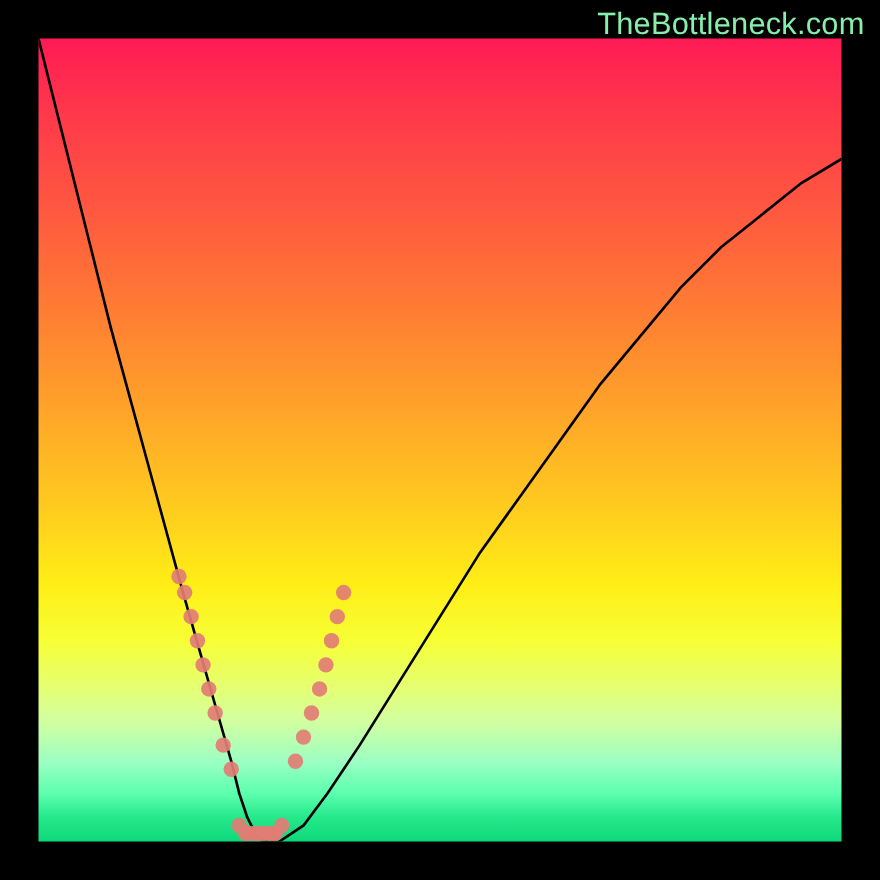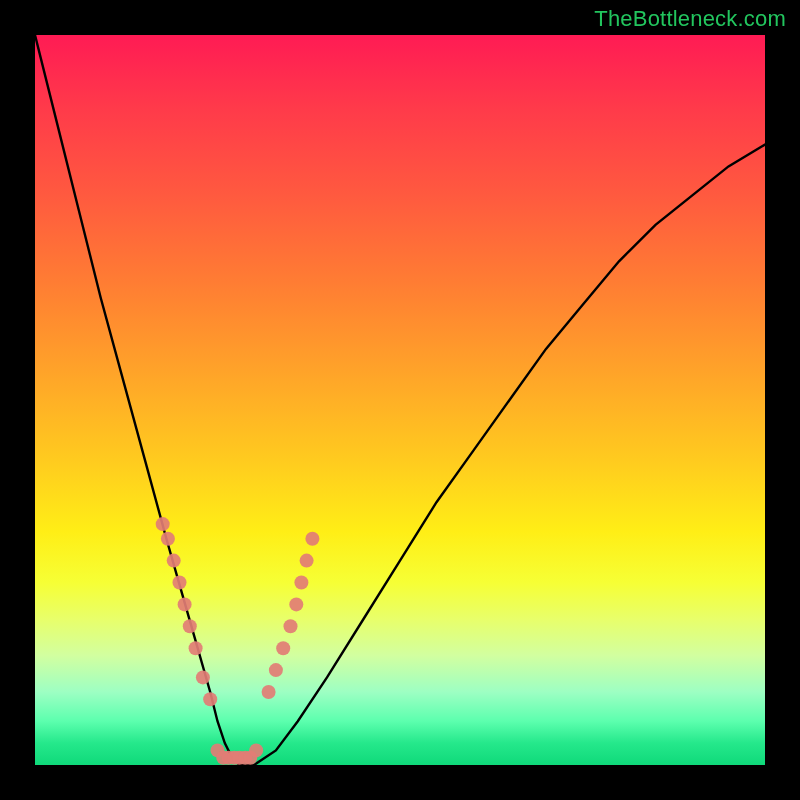--- a/index.html
+++ b/index.html
@@ -37,23 +37,23 @@
       #9dffc3 90%,
       #5cffae 94%,
       #25e88b 97%,
       #0fd97a 100%
     );
   }
   .watermark {
     position: absolute;
     top: 6px;
     right: 14px;
-    font-size: 22px;
+    font-size: 28px;
     font-weight: 500;
-    color: #22c55e;
+    color: #86efac;
     letter-spacing: 0.2px;
     user-select: none;
   }
   svg.overlay {
     position: absolute;
     left: 0;
     top: 0;
     width: 730px;
     height: 730px;
   }

